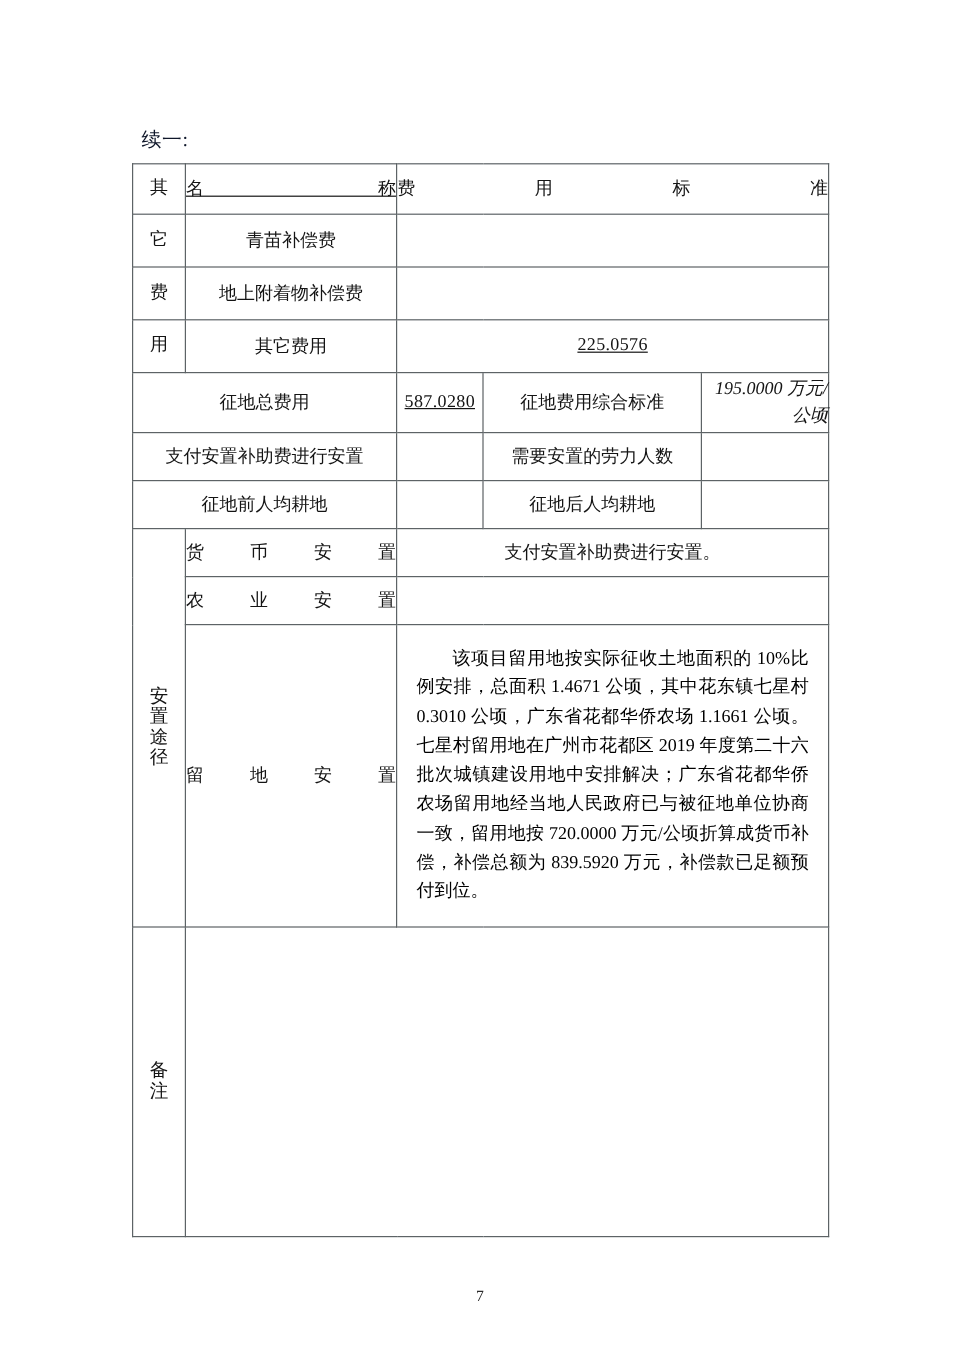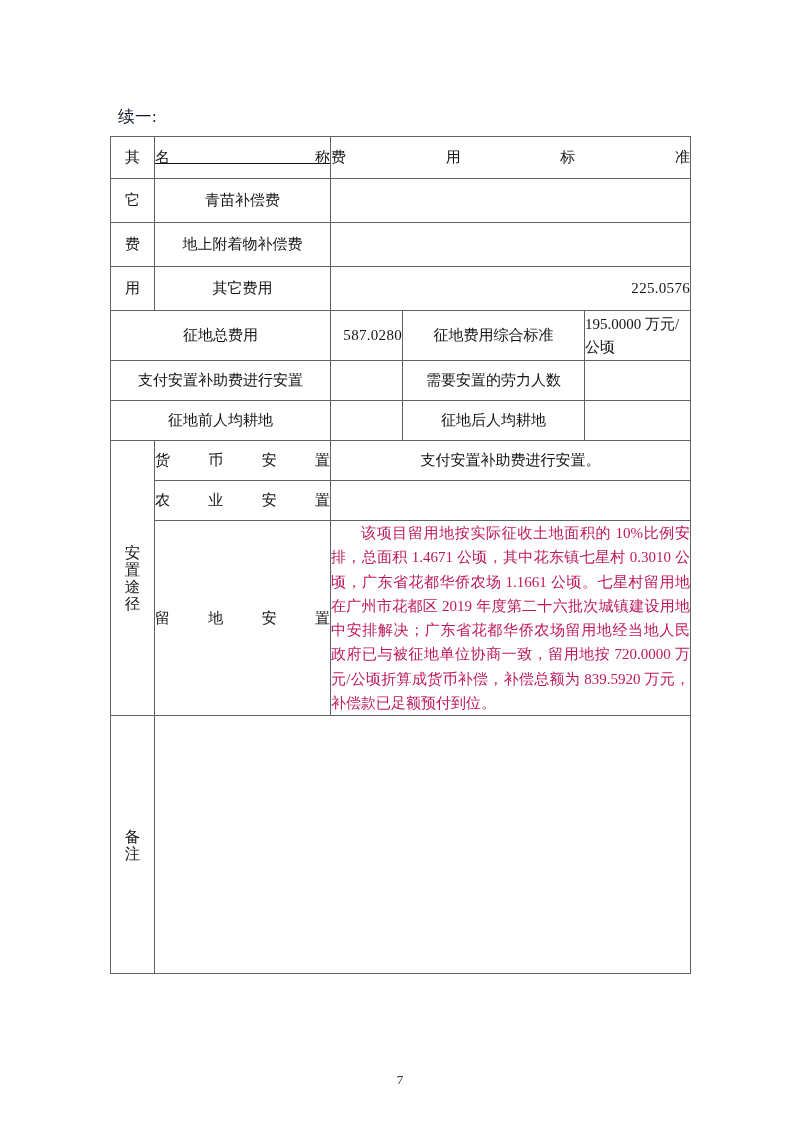--- a/index.html
+++ b/index.html
@@ -83,49 +83,51 @@
     padding: 0 60px;
   }
   .spread-name {
     text-align: justify;
     text-align-last: justify;
     padding: 0 28px;
     text-decoration: underline;
   }
 
   .numcell {
-    text-align: right;
+    text-align: center;
     padding-left: 7px;
     font-size: 14.5px;
     letter-spacing: 0.3px;
+    text-decoration: underline;
   }
   .unitcell {
-    text-align: left;
+    text-align: right;
     padding: 2px 5px 2px 7px;
     font-size: 14.5px;
     line-height: 1.5;
+    font-style: italic;
   }
 
   
   .r-head  { height: 42px; }
   .r-fee   { height: 44px; }
   .r-total { height: 50px; }
   .r-pair  { height: 40px; }
   .r-money { height: 40px; }
   .r-note  { height: 258px; }
 
   
   .para-cell { padding: 8px 12px 10px 12px; vertical-align: top; }
   .para {
     font-size: 15px;
     line-height: 1.62;
     text-align: justify;
     text-indent: 2em;
-    margin: 0;
-    color: #be185d;
+    margin: 16px;
+    color: #000000;
   }
 
   .note-body { vertical-align: middle; }
 
   
   #page-number {
     position: absolute;
     left: 0;
     right: 0;
     top: 1072px;

